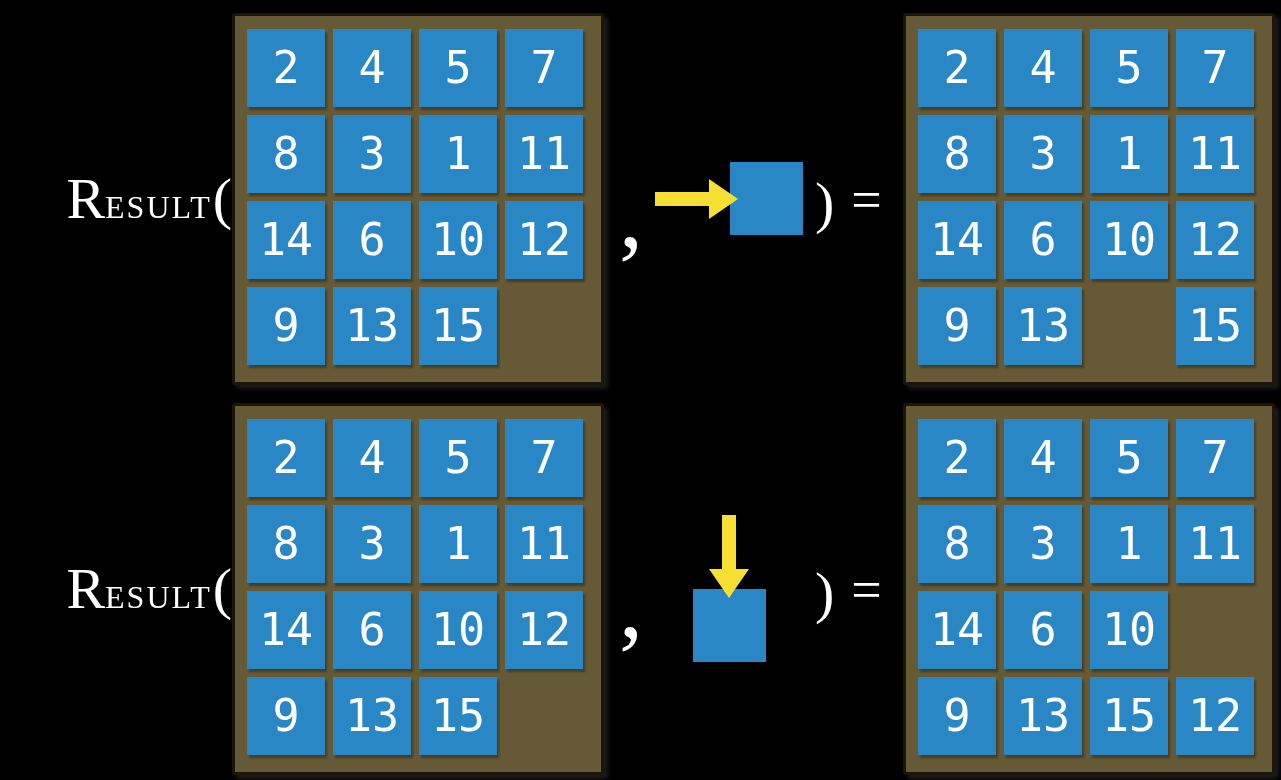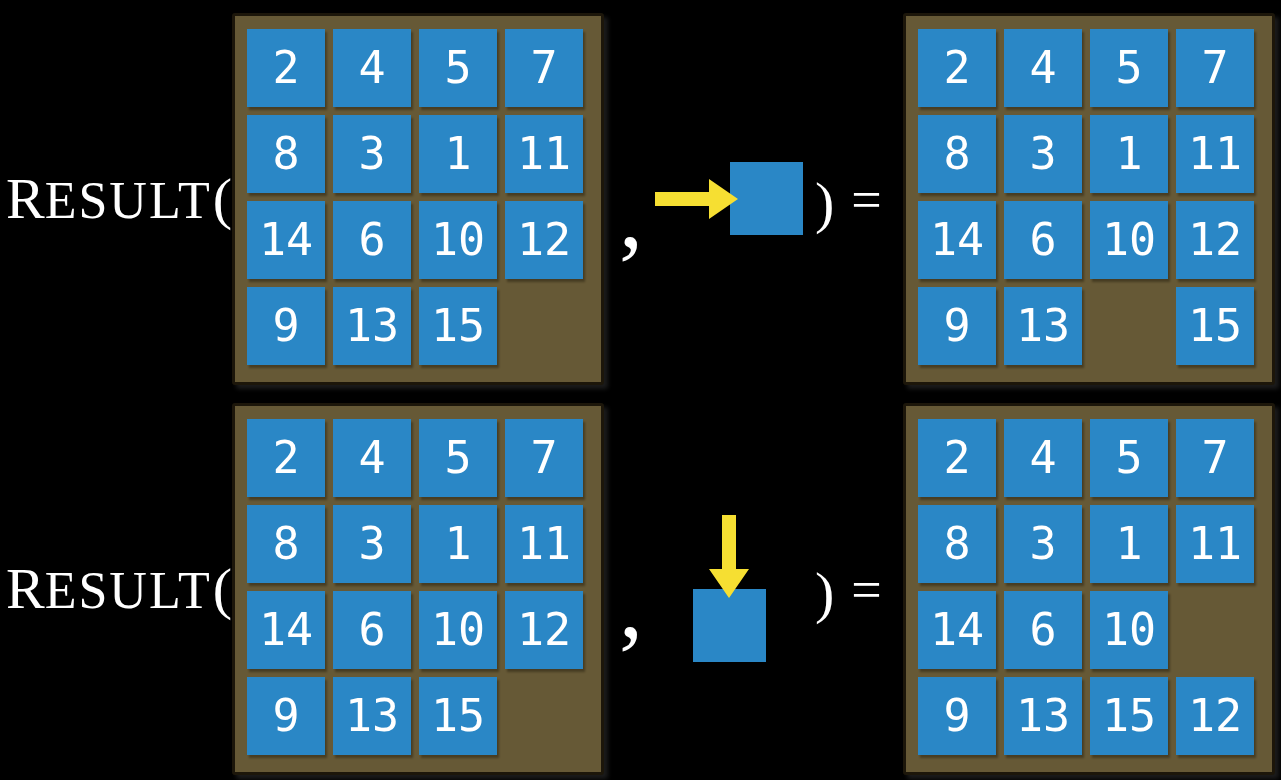--- a/index.html
+++ b/index.html
@@ -31,21 +31,21 @@
     width: 200px;
     margin-left: 32px;
     flex: 0 0 auto;
     display: flex;
     justify-content: flex-end;
     align-items: baseline;
     color: #fff;
     white-space: nowrap;
   }
   .fn-initial { font-size: 58px; line-height: 1; }
-  .fn-rest    { font-size: 52px; line-height: 1; letter-spacing: 2px; }
+  .fn-rest    { font-size: 32px; line-height: 1; letter-spacing: 2px; }
   .open-paren { font-size: 58px; line-height: 1; margin-left: 1px; }
 
   
   .board {
     flex: 0 0 auto;
     box-sizing: border-box;
     width: 372px;
     height: 372px;
     background: var(--brown, #665936);
     border: 3px solid var(--board-border, #1c160a);

